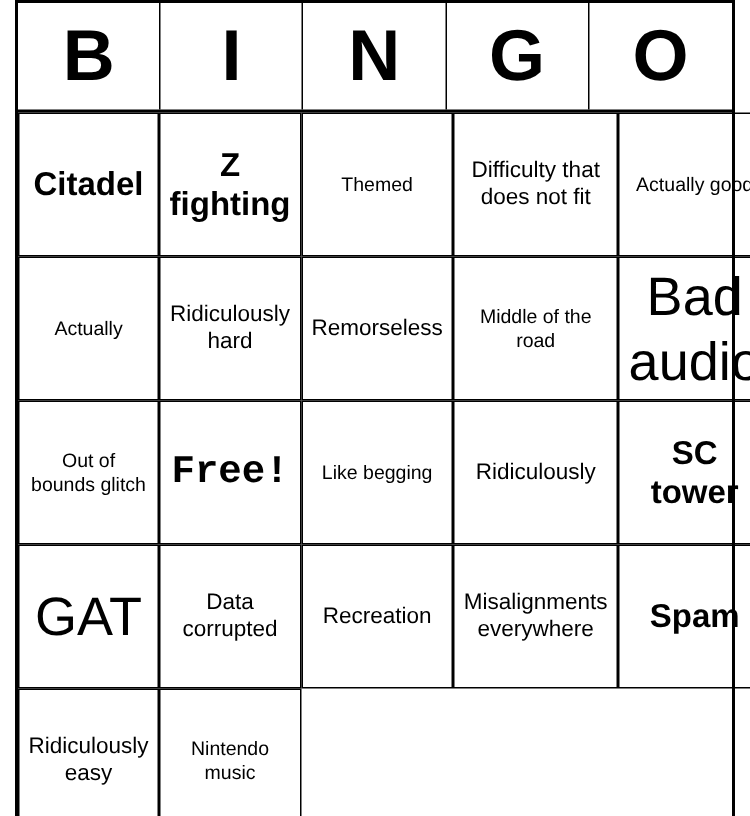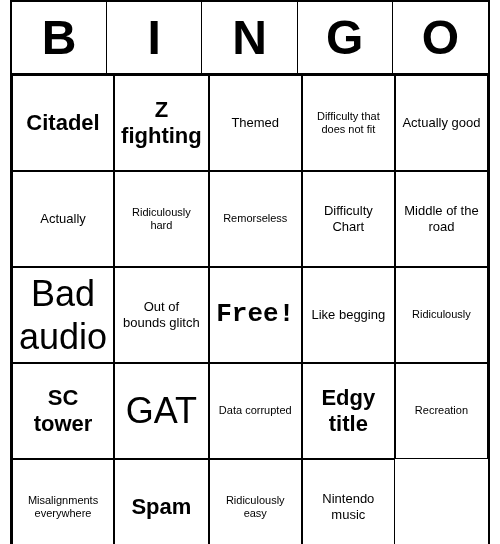--- a/index.html
+++ b/index.html
@@ -55,21 +55,21 @@
     .cell-text.xlarge {
       font-size: 36px;
       font-weight: normal;
     }
     .cell-text.free {
       font-size: 26px;
       font-weight: bold;
       font-family: Liberation Mono, monospace;
     }
     .cell-text.small {
-      font-size: 11px;
+      font-size: 15px;
     }
   </style>
 </head>
 <body>
 
 <div class="bingo-card">
   <div class="bingo-header">
   <div class="bingo-letter">B</div>
       <div class="bingo-letter">I</div>
       <div class="bingo-letter">N</div>
@@ -95,23 +95,20 @@
       <div class="cell">
         <span class="cell-text">Actually</span>
       </div>
       <div class="cell">
         <span class="cell-text small">Ridiculously hard</span>
       </div>
       <div class="cell">
         <span class="cell-text small">Remorseless</span>
       </div>
       <div class="cell">
-        <span class="cell-text">Difficulty Chart</span>
-      </div>
-      <div class="cell">
         <span class="cell-text">Middle of the road</span>
       </div>
       <div class="cell">
         <span class="cell-text xlarge">Bad audio</span>
       </div>
       <div class="cell">
         <span class="cell-text">Out of bounds glitch</span>
       </div>
       <div class="cell">
         <span class="cell-text free">Free!</span>
@@ -125,23 +122,20 @@
       <div class="cell">
         <span class="cell-text large">SC tower</span>
       </div>
       <div class="cell">
         <span class="cell-text xlarge">GAT</span>
       </div>
       <div class="cell">
         <span class="cell-text small">Data corrupted</span>
       </div>
       <div class="cell">
-        <span class="cell-text large">Edgy title</span>
-      </div>
-      <div class="cell">
         <span class="cell-text small">Recreation</span>
       </div>
       <div class="cell">
         <span class="cell-text small">Misalignments everywhere</span>
       </div>
       <div class="cell">
         <span class="cell-text large">Spam</span>
       </div>
       <div class="cell">
         <span class="cell-text small">Ridiculously easy</span>

